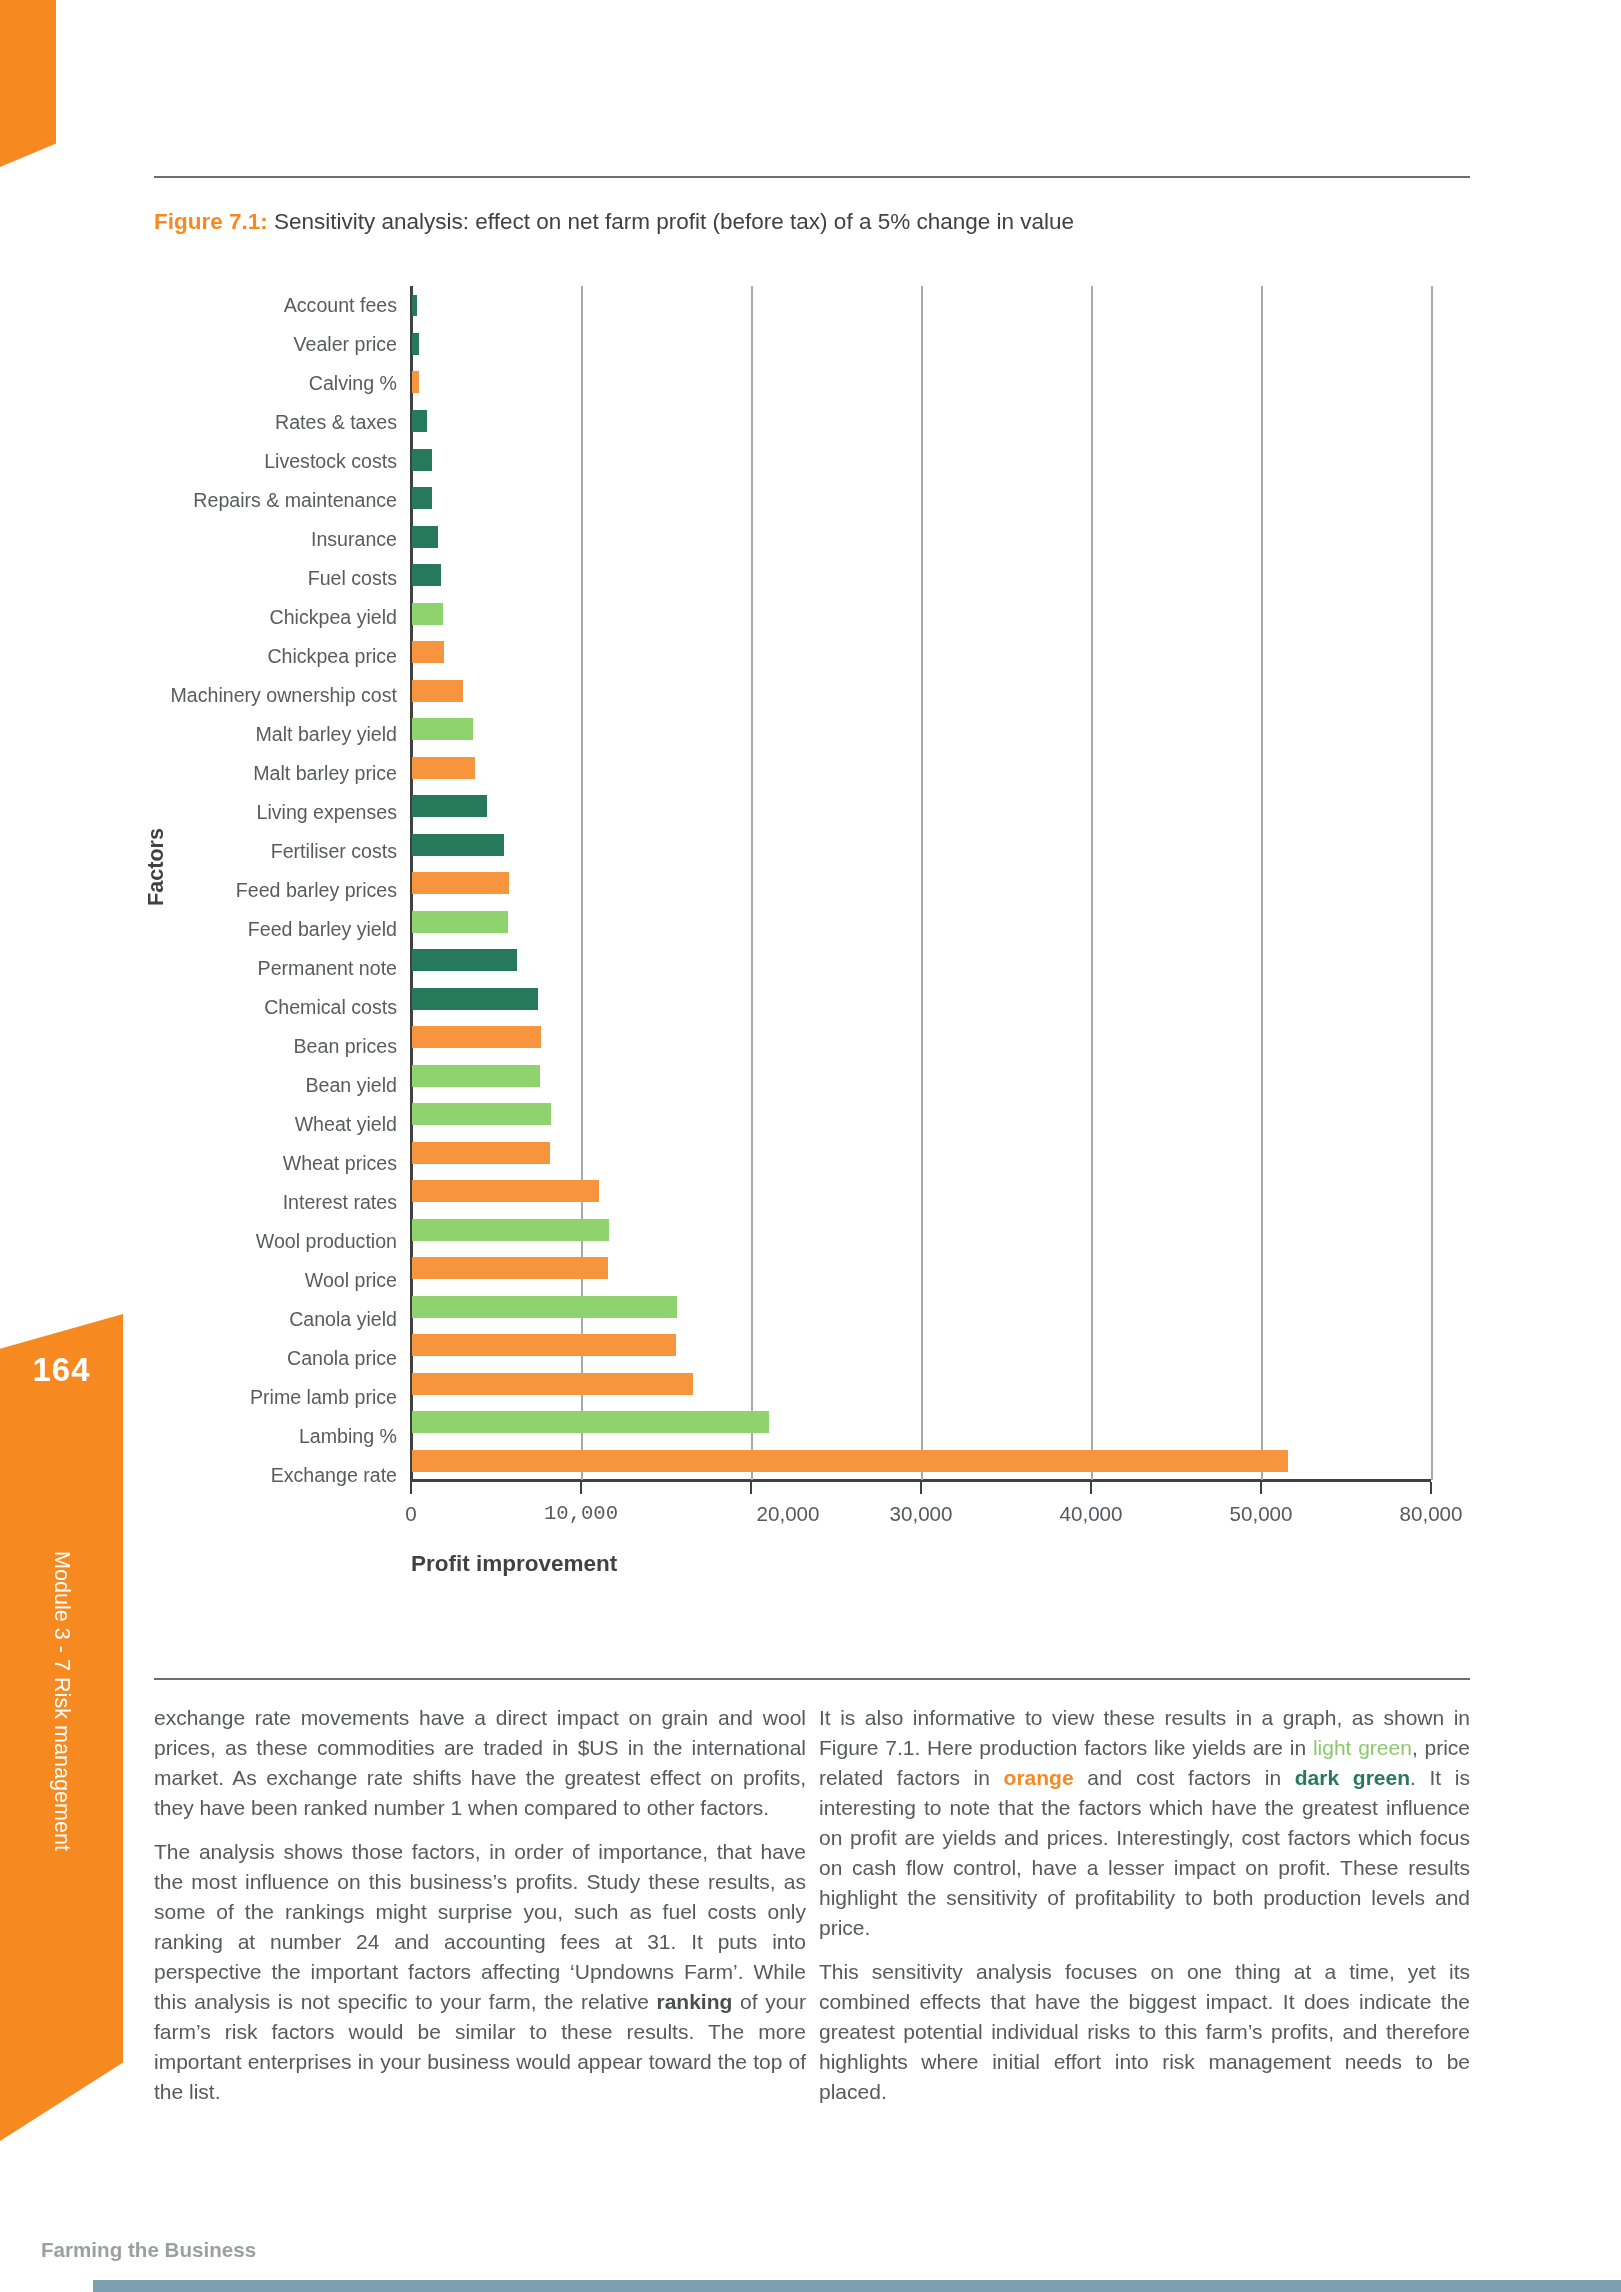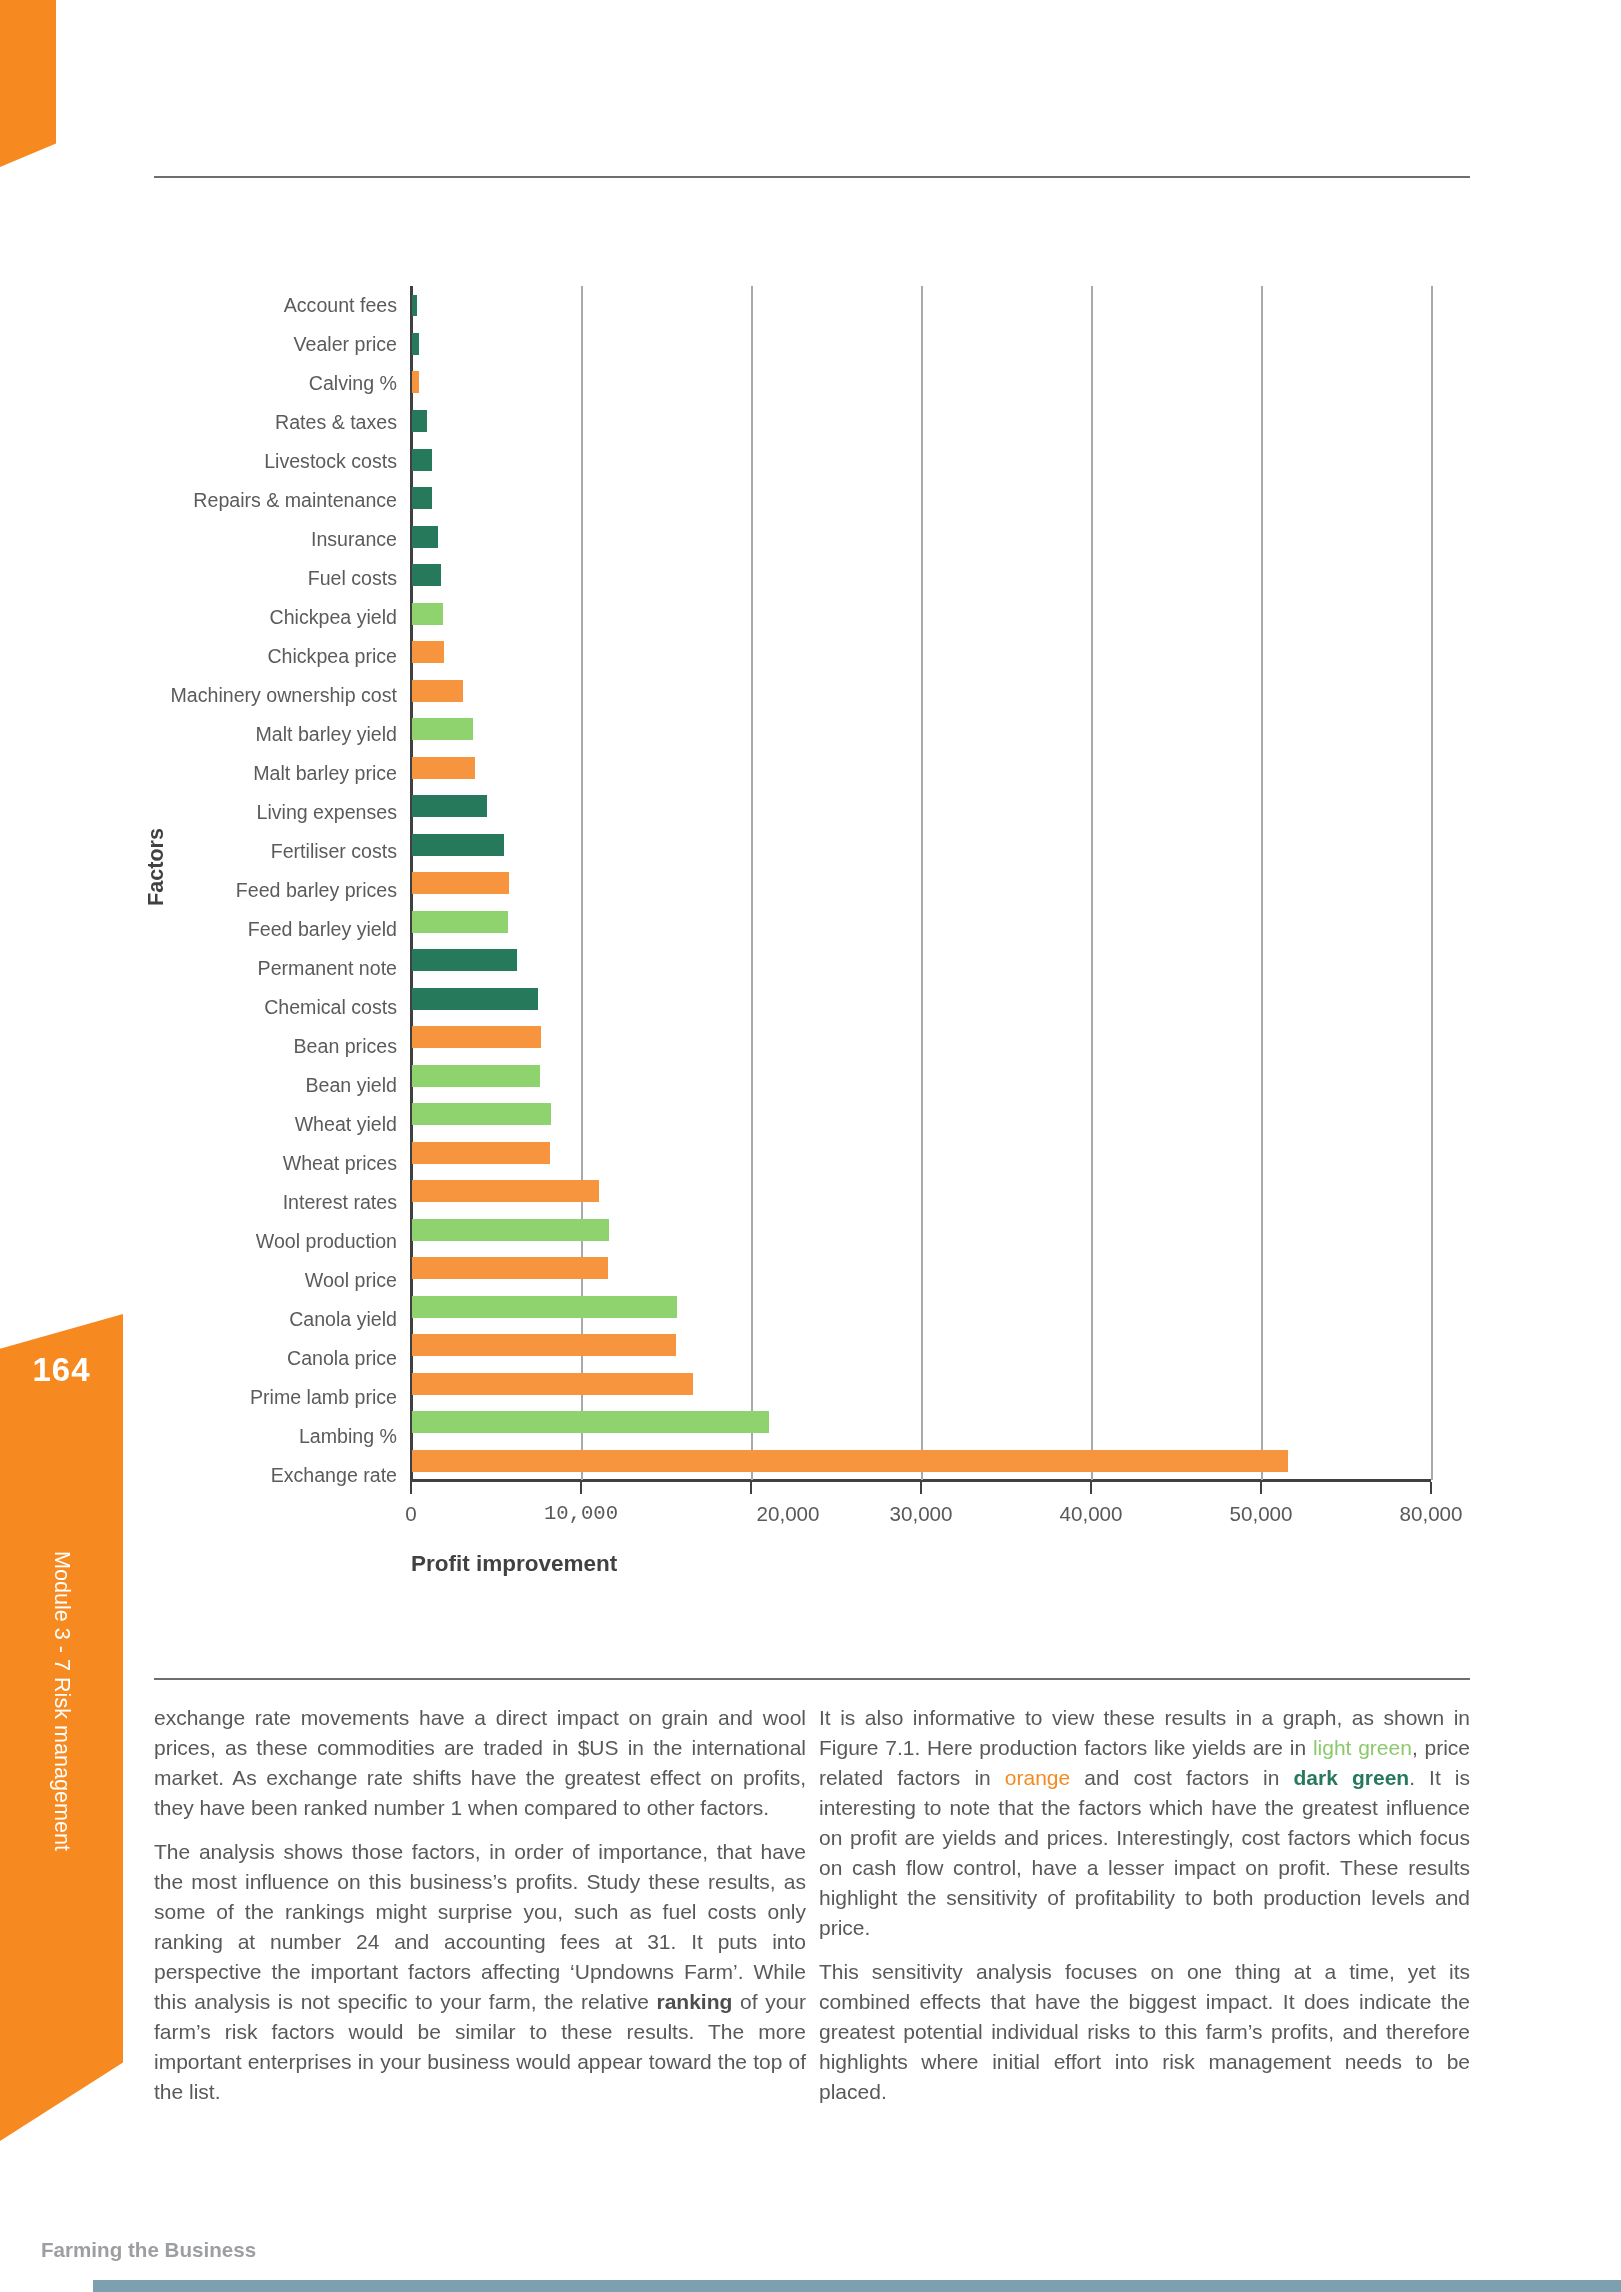--- a/index.html
+++ b/index.html
@@ -35,21 +35,21 @@
         font-size:22.5px;font-weight:600;color:#414042;}
   .source{position:absolute;left:411px;top:1600px;width:1020px;text-align:right;font-size:19.6px;color:#58595b;}
 
   
   .col{position:absolute;top:1703px;font-size:21px;line-height:30px;text-align:justify;color:#58595b;}
   .col-left{left:154px;width:652px;}
   .col-right{left:819px;width:651px;}
   .col p{margin:0 0 13.7px 0;}
   .seg-bold{font-weight:bold;color:#4d4e50;}
   .seg-lightgreen{color:#8cc96c;}
-  .seg-orange{color:#f6891f;font-weight:normal;}
+  .seg-orange{color:#f6891f;font-weight:bold;}
   .seg-darkgreen{color:#27795c;font-weight:bold;}
 
   
   .side-tab{position:absolute;left:0;top:1314px;width:123px;height:827px;background:#f6891f;
             clip-path:polygon(0 4.2%,100% 0,100% 90.5%,0 100%);color:#ffffff;}
   .page-num{position:absolute;left:0;top:37px;width:100%;text-align:center;
             font-size:33px;font-weight:bold;letter-spacing:1px;}
   .module-label{position:absolute;left:50%;transform:translateX(-50%);top:237px;
                 writing-mode:vertical-rl;font-size:21.6px;white-space:nowrap;}
 
@@ -57,20 +57,23 @@
 </style>
 </head>
 <body>
 
 <div class="page">
 
   <div class="top-accent"></div>
 
   <div class="rule rule-top"></div>
 
+  <div class="fig-title">
+    <span class="fig-label">Figure 7.1:</span><span> Sensitivity analysis: effect on net farm profit (before tax) of a 5% change in value</span>
+  </div>
 
   <div class="cat-labels">
       <div class="cat">Account fees</div>
       <div class="cat">Vealer price</div>
       <div class="cat">Calving %</div>
       <div class="cat">Rates &amp; taxes</div>
       <div class="cat">Livestock costs</div>
       <div class="cat">Repairs &amp; maintenance</div>
       <div class="cat">Insurance</div>
       <div class="cat">Fuel costs</div>

